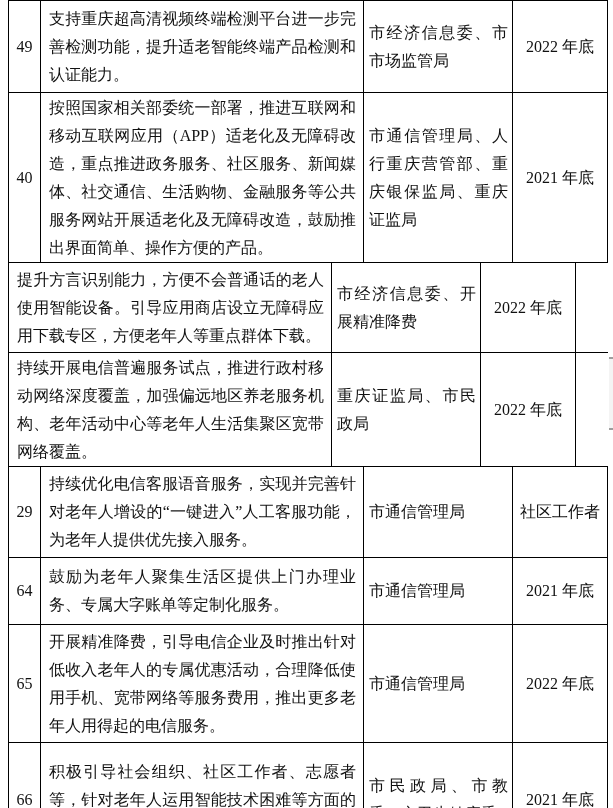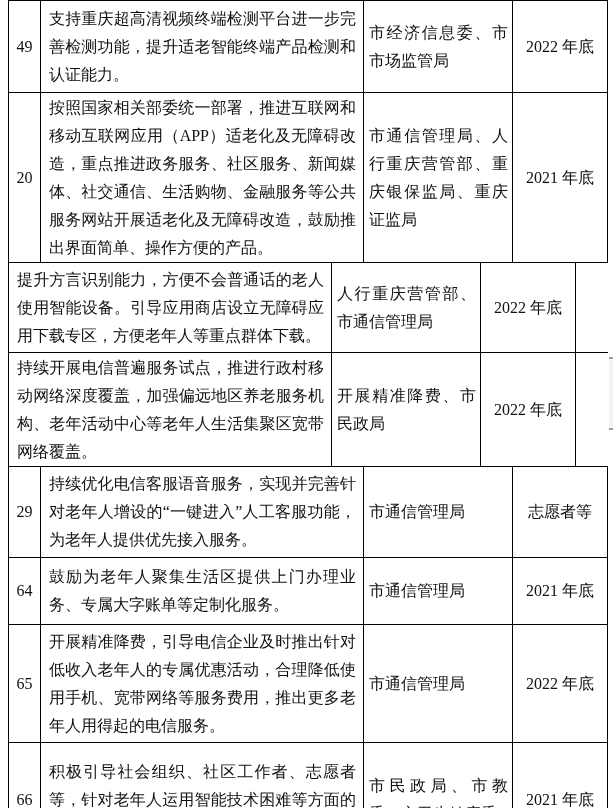--- a/index.html
+++ b/index.html
@@ -110,59 +110,59 @@
       <div class="cell cell-task">
           <div class="txt">支持重庆超高清视频终端检测平台进一步完善检测功能，提升适老智能终端产品检测和认证能力。</div>
         </div>
       <div class="cell cell-dept">
           <div class="txt">市经济信息委、市市场监管局</div>
         </div>
       <div class="cell cell-time">2022 年底</div>
     </div>
 
     <div class="trow r1">
-      <div class="cell cell-num">20</div>
+      <div class="cell cell-num">40</div>
       <div class="cell cell-task">
           <div class="txt">按照国家相关部委统一部署，推进互联网和移动互联网应用（APP）适老化及无障碍改造，重点推进政务服务、社区服务、新闻媒体、社交通信、生活购物、金融服务等公共服务网站开展适老化及无障碍改造，鼓励推出界面简单、操作方便的产品。</div>
         </div>
       <div class="cell cell-dept">
           <div class="txt">市通信管理局、人行重庆营管部、重庆银保监局、重庆证监局</div>
         </div>
       <div class="cell cell-time">2021 年底</div>
     </div>
 
     <div class="trow r2">
       <div class="cell cell-task">
           <div class="txt">提升方言识别能力，方便不会普通话的老人使用智能设备。引导应用商店设立无障碍应用下载专区，方便老年人等重点群体下载。</div>
         </div>
       <div class="cell cell-dept">
-          <div class="txt">人行重庆营管部、市通信管理局</div>
+          <div class="txt">市经济信息委、开展精准降费</div>
         </div>
       <div class="cell cell-time">2022 年底</div>
     </div>
 
     <div class="trow r3">
       <div class="cell cell-task">
           <div class="txt">持续开展电信普遍服务试点，推进行政村移动网络深度覆盖，加强偏远地区养老服务机构、老年活动中心等老年人生活集聚区宽带网络覆盖。</div>
         </div>
       <div class="cell cell-dept">
-          <div class="txt">开展精准降费、市民政局</div>
+          <div class="txt">重庆证监局、市民政局</div>
         </div>
       <div class="cell cell-time">2022 年底</div>
     </div>
 
     <div class="trow r4">
       <div class="cell cell-num">29</div>
       <div class="cell cell-task">
           <div class="txt">持续优化电信客服语音服务，实现并完善针对老年人增设的“一键进入”人工客服功能，为老年人提供优先接入服务。</div>
         </div>
       <div class="cell cell-dept">
           <div class="txt">市通信管理局</div>
         </div>
-      <div class="cell cell-time">志愿者等</div>
+      <div class="cell cell-time">社区工作者</div>
     </div>
 
     <div class="trow r5">
       <div class="cell cell-num">64</div>
       <div class="cell cell-task">
           <div class="txt">鼓励为老年人聚集生活区提供上门办理业务、专属大字账单等定制化服务。</div>
         </div>
       <div class="cell cell-dept">
           <div class="txt">市通信管理局</div>
         </div>

